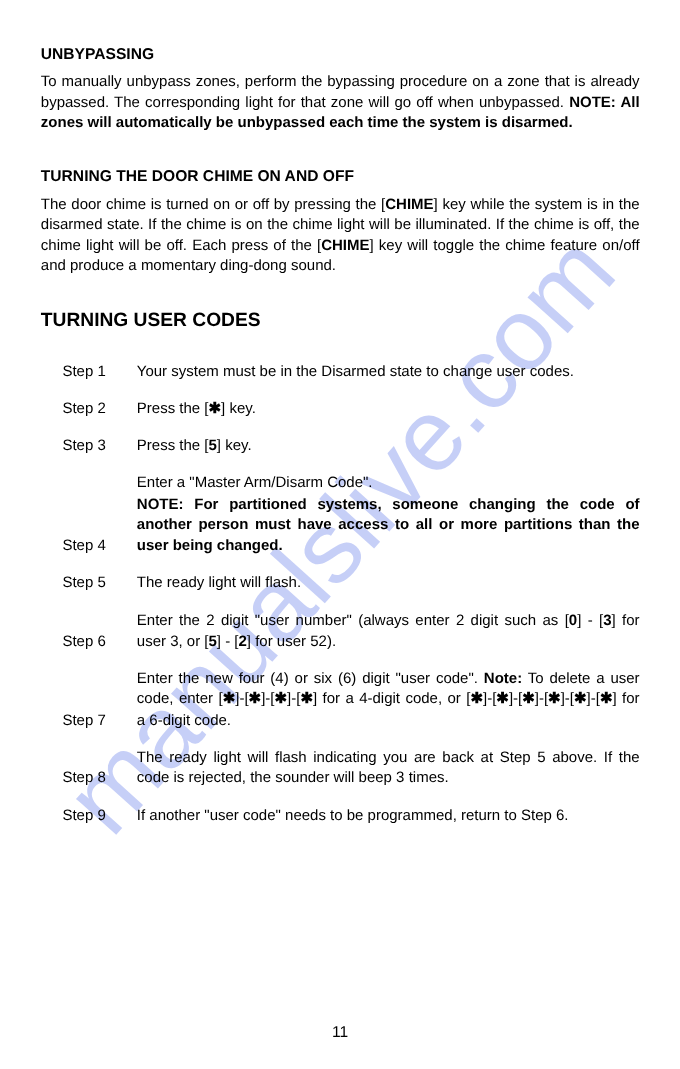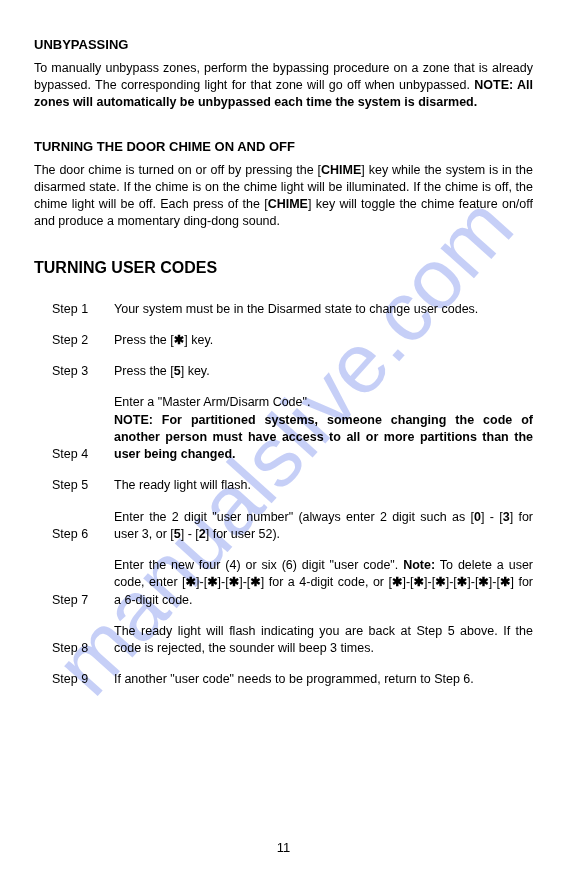--- a/index.html
+++ b/index.html
@@ -67,21 +67,21 @@
       flex: 1;
       text-align: justify;
     }
     .step-body .line {
       display: block;
     }
     .bold { font-weight: bold; }
     .ital { }
     .pagenum {
       position: absolute;
-      bottom: 36px;
+      bottom: 24px;
       left: 0;
       right: 0;
       text-align: center;
       font-size: 13px;
     }
   </style>
 </head>
 <body>
 
 <div class="watermark">manualslive.com</div>

